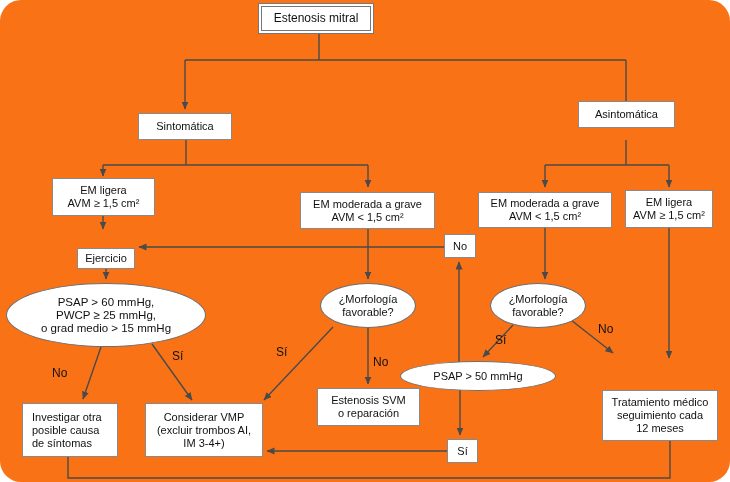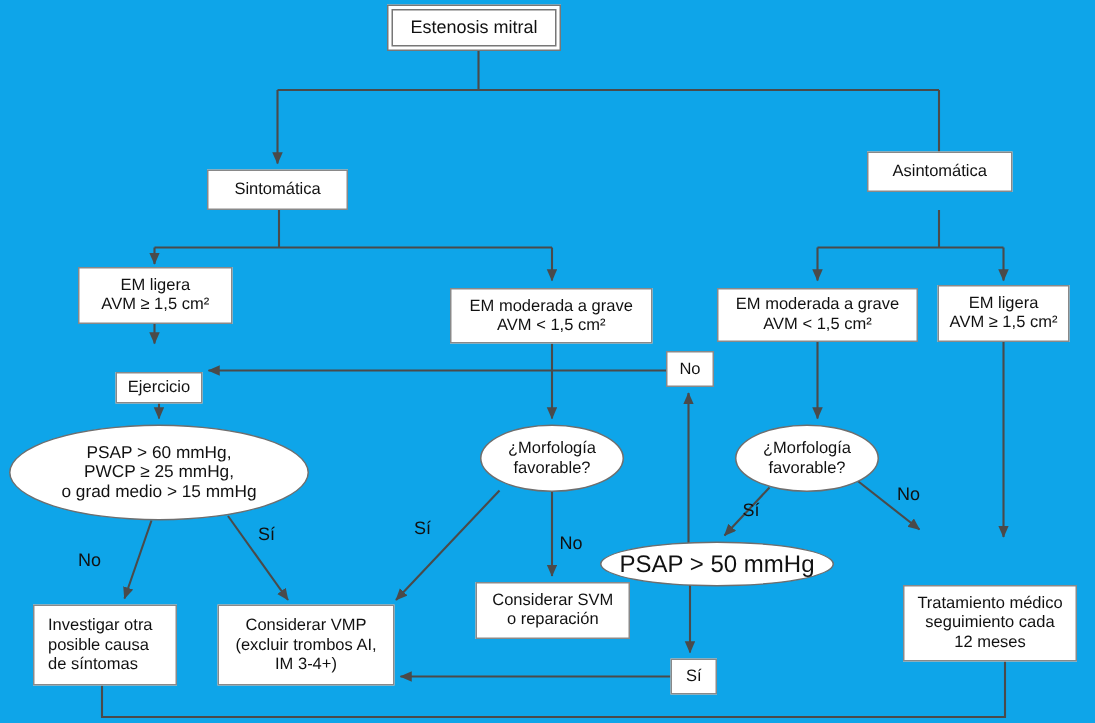--- a/index.html
+++ b/index.html
@@ -1,17 +1,17 @@
 <!DOCTYPE html>
 <html><head>
 <meta charset="utf-8">
 <style>
   html,body{margin:0;padding:0;background:#ffffff;}
   body{font-family:"Liberation Sans","DejaVu Sans",sans-serif;color:#111;}
-  #stage{position:relative;width:730px;height:482px;background:#0ea5e9;overflow:hidden;}
+  #stage{position:relative;width:730px;height:482px;background:#f97316;overflow:hidden;border-radius:21px;}
   #connectors{position:absolute;left:0;top:0;width:730px;height:482px;}
   .node{position:absolute;box-sizing:border-box;background:#fff;display:flex;flex-direction:column;
         align-items:center;justify-content:center;text-align:center;
         font-size:11px;line-height:13px;color:#111;}
   .box{border:1.5px solid #898989;}
   .ellipse{border:1.3px solid #6e6e6e;border-radius:50%;}
   .root-outer{border:1.6px solid #777;padding:2px;}
   .root-inner{border:1.3px solid #777;width:100%;height:100%;box-sizing:border-box;
               display:flex;align-items:center;justify-content:center;font-size:12px;}
   .left-align{align-items:flex-start;text-align:right;padding-left:9px;}
@@ -112,38 +112,38 @@
   <div class="node ellipse" style="left:320px;top:283px;width:96px;height:45px;">
     <span>¿Morfología</span>
     <span>favorable?</span>
   </div>
 
   <div class="node ellipse" style="left:490px;top:283px;width:96px;height:45px;">
     <span>¿Morfología</span>
     <span>favorable?</span>
   </div>
 
-  <div class="node ellipse" style="left:400px;top:361px;width:156px;height:30px;font-size:16px;">
+  <div class="node ellipse" style="left:400px;top:361px;width:156px;height:30px;font-size:11px;">
     <span>PSAP &gt; 50 mmHg</span>
   </div>
 
   <div class="node box left-align" style="left:22px;top:403px;width:96px;height:54px;">
     <span>Investigar otra</span>
     <span>posible causa</span>
     <span>de síntomas</span>
   </div>
 
   <div class="node box" style="left:145px;top:403px;width:118px;height:54px;">
     <span>Considerar VMP</span>
     <span>(excluir trombos AI,</span>
     <span>IM 3-4+)</span>
   </div>
 
   <div class="node box" style="left:317px;top:388px;width:103px;height:38px;">
-    <span>Considerar SVM</span>
+    <span>Estenosis SVM</span>
     <span>o reparación</span>
   </div>
 
   <div class="node box" style="left:602px;top:362px;width:116px;height:51px;margin-top:28px;">
     <span>Tratamiento médico</span>
     <span>seguimiento cada</span>
     <span>12 meses</span>
   </div>
 
   <div class="node box" style="left:447px;top:439px;width:31px;height:24px;">

